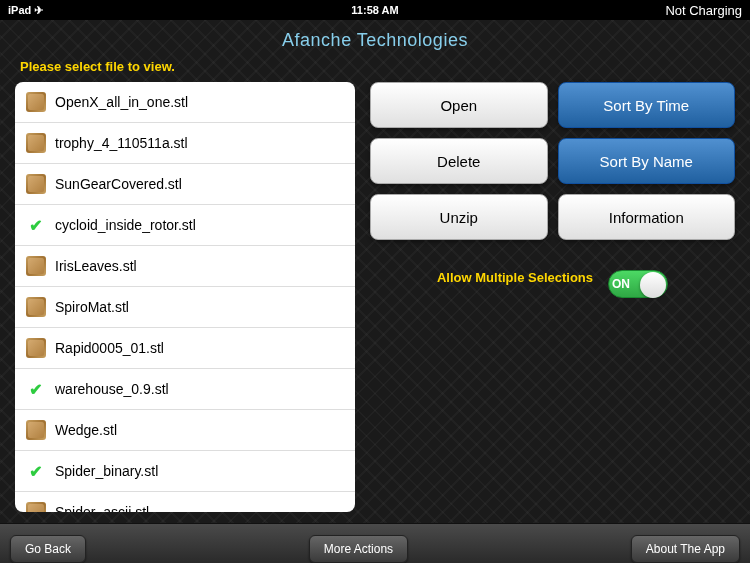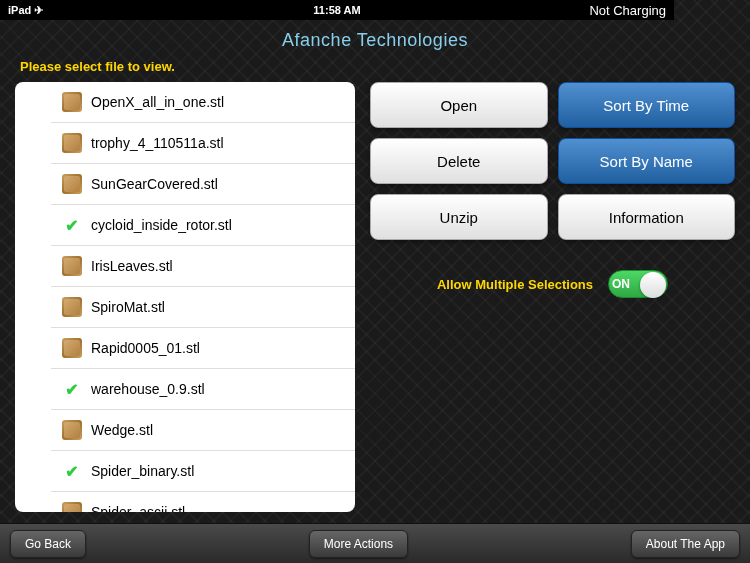--- a/index.html
+++ b/index.html
@@ -23,21 +23,21 @@
           rgba(255,255,255,0.03) 0px,
           rgba(255,255,255,0.03) 2px,
           transparent 2px,
           transparent 12px
         );
       position: relative;
     }
 
     
     .status-bar {
-      width: 674px;
+      width: 750px;
       height: 20px;
       background: #000;
       display: flex;
       align-items: center;
       justify-content: space-between;
       padding: 0 8px;
       position: absolute;
       top: 0; left: 0;
       z-index: 10;
     }
@@ -105,21 +105,20 @@
       flex-shrink: 0;
     }
 
     .file-item {
       display: flex;
       align-items: center;
       padding: 9px 10px;
       border-bottom: 1px solid #ddd;
       cursor: pointer;
       min-height: 38px;
-      margin-left: 36px;
     }
     .file-item:last-child {
       border-bottom: none;
     }
 
     .file-icon {
       width: 22px;
       height: 22px;
       margin-right: 8px;
       flex-shrink: 0;
@@ -198,21 +197,21 @@
     .btn-blue {
       background: linear-gradient(180deg, #5090d0 0%, #2060a0 100%);
       color: #fff;
       border: 1px solid #1050a0;
       box-shadow: 0 2px 4px rgba(0,0,0,0.4);
     }
 
     
     .allow-multiple-row {
       display: flex;
-      align-items: center;
+      align-items: flex-start;
       justify-content: center;
       gap: 15px;
       margin-top: 15px;
     }
     .allow-multiple-label {
       color: #FFD700;
       font-size: 13px;
       font-weight: bold;
     }
 
@@ -249,21 +248,21 @@
     
     .bottom-toolbar {
       position: absolute;
       bottom: 0;
       left: 0;
       width: 750px;
       height: 40px;
       background: linear-gradient(180deg, #4a4a4a 0%, #2a2a2a 100%);
       border-top: 1px solid #111;
       display: flex;
-      align-items: center;
+      align-items: flex-end;
       justify-content: space-between;
       padding: 0 10px;
     }
 
     .toolbar-btn {
       height: 28px;
       padding: 0 14px;
       border-radius: 6px;
       background: linear-gradient(180deg, #666 0%, #3a3a3a 100%);
       border: 1px solid #222;

